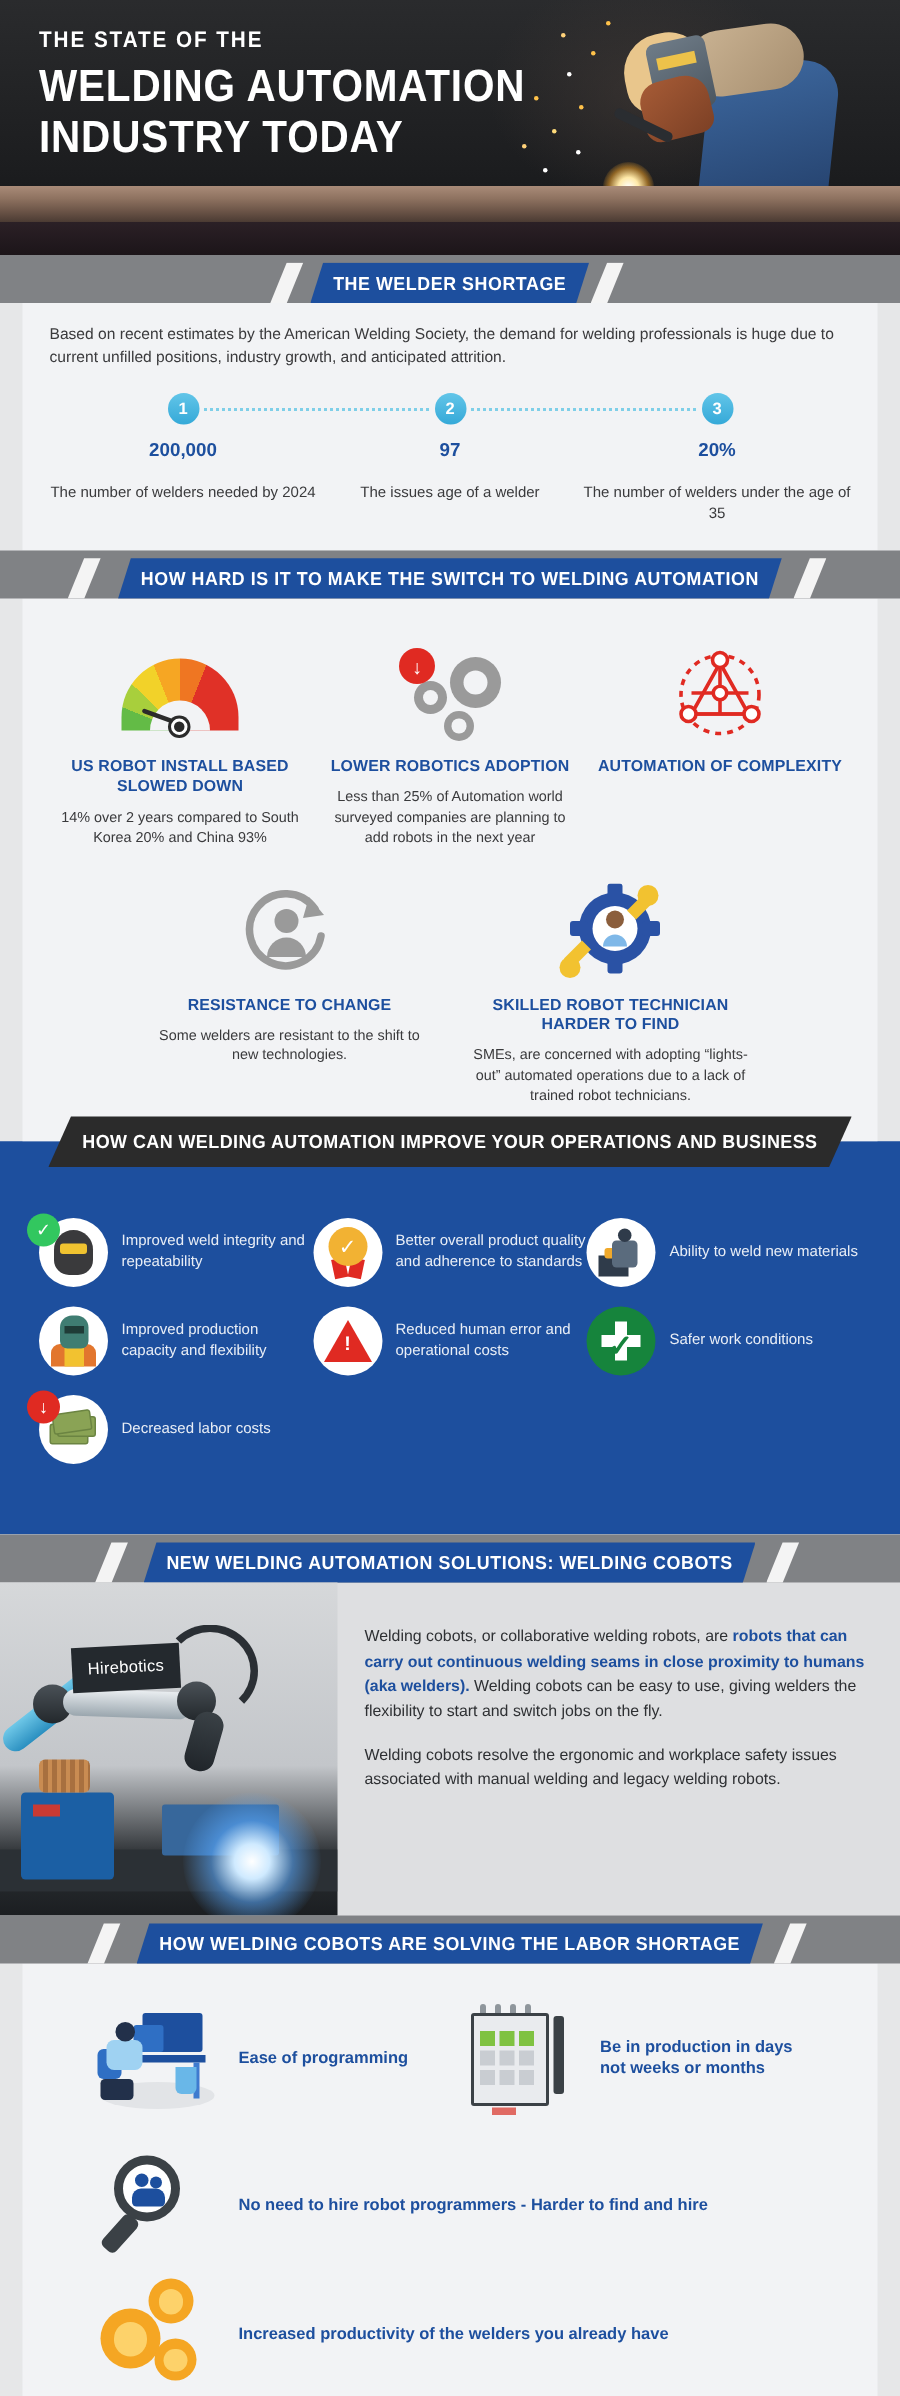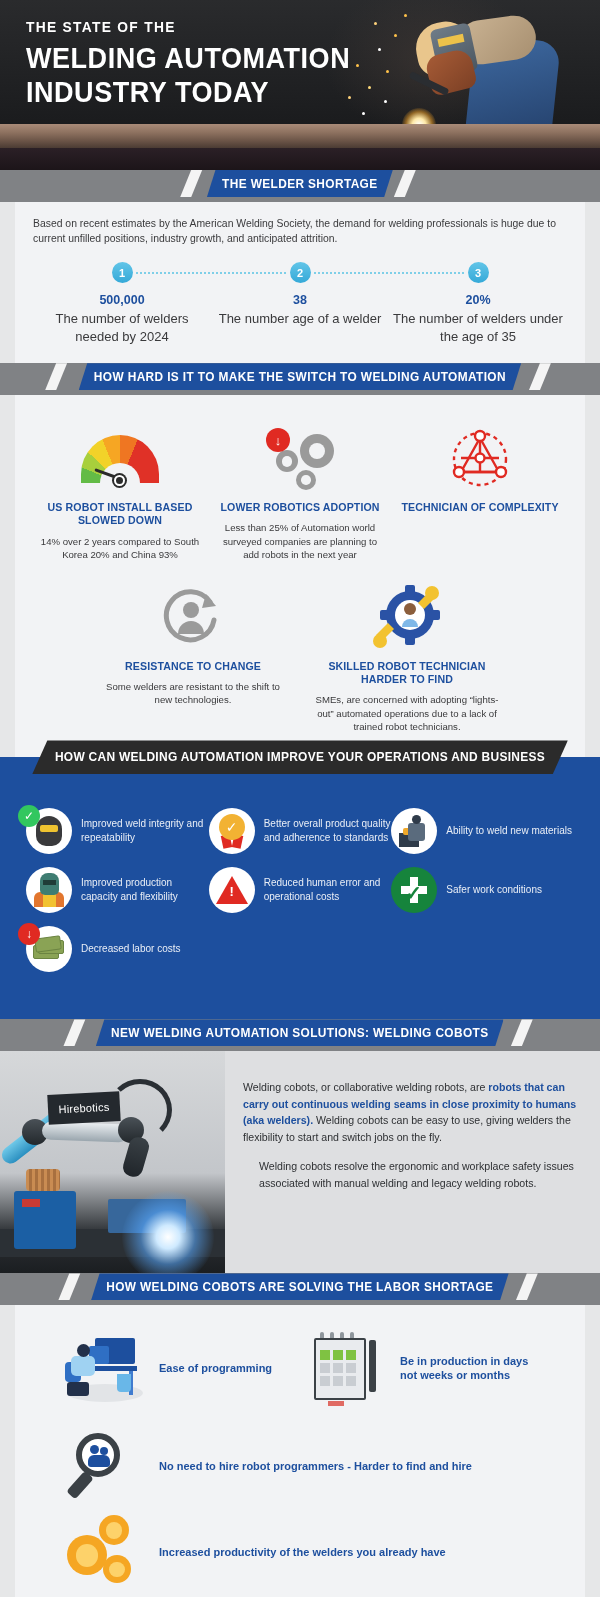--- a/index.html
+++ b/index.html
@@ -61,21 +61,21 @@
     background: linear-gradient(150deg,#a65b36,#7c4025); border-radius: 14px 16px 10px 10px; transform: rotate(-14deg); }
   .w-torch { position:absolute; left: 30px; top: 72px; width: 42px; height: 7px; background:#2a2d31;
     border-radius: 3px; transform: rotate(26deg); }
   .spark-core { position:absolute; left: 24px; top: 100px; width: 34px; height: 34px; border-radius:50%;
     background: radial-gradient(circle, #ffffff 0%, #ffe9a8 28%, rgba(255,170,40,.5) 55%, rgba(255,140,0,0) 75%); }
   .spark { position:absolute; width:3px; height:3px; border-radius:2px; background:#ffc24a; }
 
   
   .band {
     position: relative; height: 32px; background: #808285;
-    display:flex; align-items:flex-start; justify-content:center;
+    display:flex; align-items:flex-end; justify-content:center;
   }
   .band-label {
     position: relative; height: 27px; background: #1d4f9e;
     display:flex; align-items:center; justify-content:center;
     padding: 0 16px; color:#fff; font-size: 12.5px; font-weight: 700;
     letter-spacing: .4px; white-space: nowrap;
     transform: scaleX(.95);
     font-family: "Liberation Sans Narrow","Liberation Sans",sans-serif;
     background-image: linear-gradient(180deg,#2a62b6 0%, #1d4f9e 55%, #1a4párt 100%);
     clip-path: polygon(9px 0, 100% 0, calc(100% - 9px) 100%, 0 100%);
@@ -99,21 +99,21 @@
     background: linear-gradient(180deg,#62c5e8,#35a9d8);
     color:#fff; font-size: 11px; font-weight:700;
     display:flex; align-items:center; justify-content:center; margin: 0 auto;
   }
   .step .conn {
     position:absolute; top: 10px; height: 0; left: 58%; right: -42%;
     border-top: 2px dotted #7fcfe8;
   }
   .step:last-child .conn { display:none; }
   .step .big { margin-top: 10px; font-size: 12.5px; font-weight:700; color:#1d4f9e; }
-  .step .sub { margin-top: 3px; font-size: 13px; line-height:1.35; color:#3a3a3c; }
+  .step .sub { margin-top: 15px; font-size: 10px; line-height:1.35; color:#3a3a3c; }
 
   
   .grid3 { display:flex; gap: 6px; margin-top: 10px; }
   .cell { flex:1; text-align:center; padding: 0 4px; }
   .cell .ico { height: 72px; display:flex; align-items:center; justify-content:center; }
   .cell h4 { font-size: 10.6px; color:#1d4f9e; font-weight:700; line-height:1.25; margin-top: 6px; letter-spacing:.1px;}
   .cell p { font-size: 9.6px; line-height:1.4; color:#3a3a3c; margin-top: 7px; }
   .grid2 { display:flex; margin-top: 18px; padding-left: 60px; gap: 14px; }
   .grid2 .cell { flex: 0 0 200px; }
 
@@ -229,21 +229,21 @@
     background: radial-gradient(circle, #ffffff 0%, #cfeaff 18%, rgba(90,170,255,.55) 42%, rgba(40,120,220,0) 72%); }
   .ci-machine { position:absolute; left: 14px; top: 140px; width: 62px; height: 58px; background:#1b5fa4; border-radius:3px;}
   .ci-machine:after{content:"";position:absolute;left:8px;top:8px;width:18px;height:8px;background:#c93a33;}
   .ci-spool { position:absolute; left: 26px; top: 118px; width: 34px; height: 22px; border-radius: 4px;
     background: repeating-linear-gradient(90deg,#c98c52 0 3px,#a8703f 3px 6px); }
   .ci-table { position:absolute; left: 0; bottom: 16px; right:0; height: 28px; background:#2b3035; }
   .ci-part { position:absolute; left: 108px; bottom: 40px; width: 78px; height: 34px; background:#37679b; border-radius:2px;}
 
   .cobot-text { flex:1; padding: 28px 18px 10px 18px; font-size: 10.6px; line-height: 1.55; color:#2e3033; }
   .cobot-text b { color:#1d4f9e; }
-  .cobot-text p + p { margin-top: 13px; margin-left: 16px; }
+  .cobot-text p + p { margin-top: 13px; }
 
   
   .sol { padding: 20px 26px 10px; }
   .solrow { display:flex; margin-bottom: 8px; }
   .solitem { flex:1; display:flex; align-items:center; gap: 8px; padding-right: 6px; }
   .solitem .ic { flex: 0 0 92px; height: 86px; display:flex; align-items:center; justify-content:center; }
   .solitem .t { font-size: 11px; font-weight: 700; color:#1d4f9e; line-height: 1.35; }
   .learn { text-align:center; font-size: 11px; color:#2e3033; padding: 10px 0 16px; }
 
   
@@ -341,28 +341,28 @@
         </div>
         <div class="slash r" style="position:static;margin-left:-4px;"></div>
       </div>
     </div>
     <div class="card">
       <div class="intro">Based on recent estimates by the American Welding Society, the demand for welding professionals is huge due to current unfilled positions, industry growth, and anticipated attrition.</div>
       <div class="steps">
         <div class="step">
           <div class="conn"></div>
           <div class="dot">1</div>
-          <div class="big">500,000</div>
+          <div class="big">200,000</div>
           <div class="sub">The number of welders needed by 2024</div>
         </div>
         <div class="step">
           <div class="conn"></div>
           <div class="dot">2</div>
-          <div class="big">38</div>
-          <div class="sub">The number age of a welder</div>
+          <div class="big">97</div>
+          <div class="sub">The issues age of a welder</div>
         </div>
         <div class="step">
 
           <div class="dot">3</div>
           <div class="big">20%</div>
           <div class="sub">The number of welders under the age of 35</div>
         </div>
       </div>
     </div>
   </div>
@@ -415,21 +415,21 @@
                 <line x1="31" y1="10" x2="31" y2="44" stroke="#e02a22" stroke-width="2.4"></line>
                 <line x1="12" y1="44" x2="50" y2="44" stroke="#e02a22" stroke-width="2.4"></line>
                 <line x1="12" y1="30" x2="50" y2="30" stroke="#e02a22" stroke-width="2.4"></line>
                 <circle cx="31" cy="8" r="5" fill="#fff" stroke="#e02a22" stroke-width="2.4"></circle>
                 <circle cx="10" cy="44" r="5" fill="#fff" stroke="#e02a22" stroke-width="2.4"></circle>
                 <circle cx="52" cy="44" r="5" fill="#fff" stroke="#e02a22" stroke-width="2.4"></circle>
                 <circle cx="31" cy="30" r="4.5" fill="#fff" stroke="#e02a22" stroke-width="2.4"></circle>
               </svg>
             </div>
           </div>
-          <h4>TECHNICIAN OF COMPLEXITY</h4>
+          <h4>AUTOMATION OF COMPLEXITY</h4>
         </div>
       </div>
 
       <div class="grid2">
         <div class="cell">
           <div class="ico" style="height:74px;">
             <div class="res">
               <svg viewBox="0 0 62 62">
                 <path d="M48 16 A24 24 0 1 0 52 34" fill="none" stroke="#9a9a9a" stroke-width="5" stroke-linecap="round"></path>
                 <polygon points="44,8 54,20 40,22" fill="#9a9a9a"></polygon>

